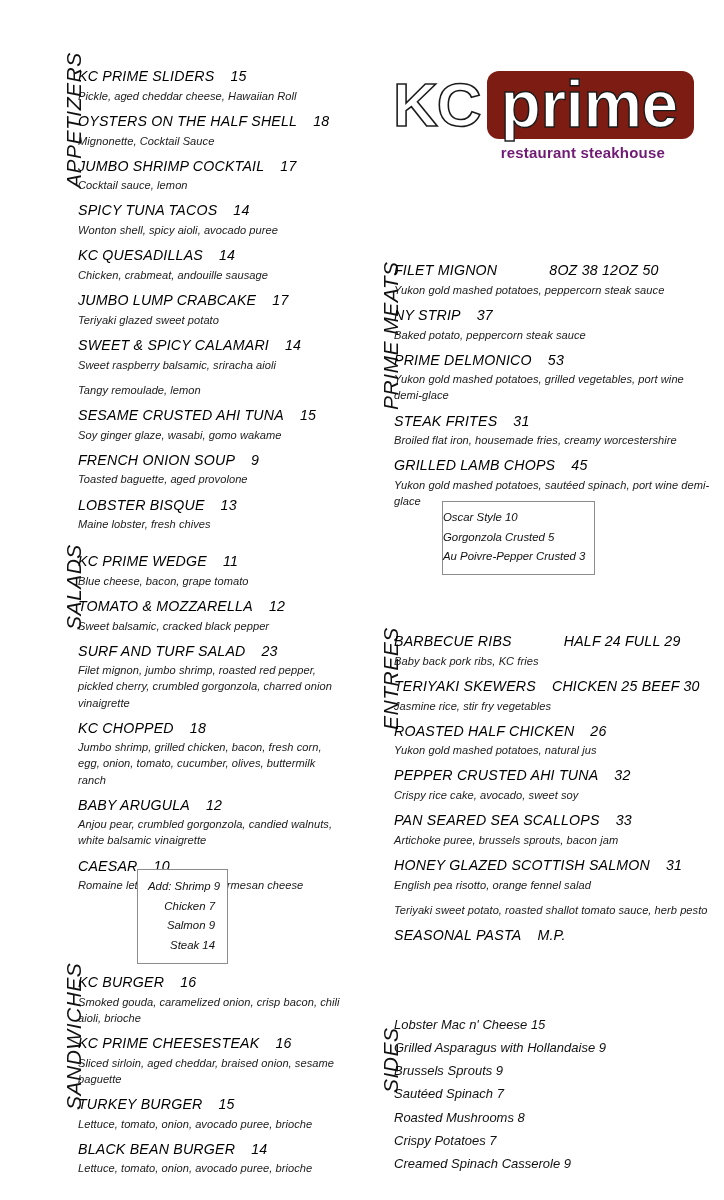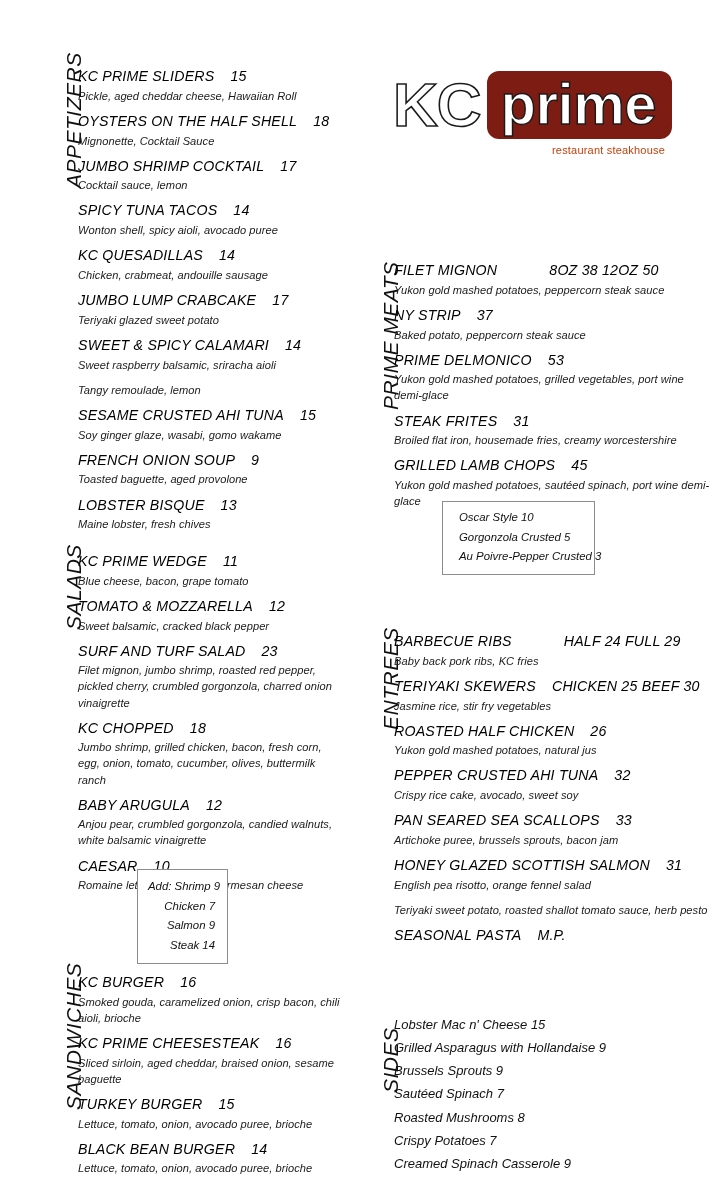--- a/index.html
+++ b/index.html
@@ -83,21 +83,21 @@
   }
   .addbox .row {
     white-space: nowrap;
   }
   .addbox.right-align {
     text-align: right;
     padding: 7px 12px 8px 10px;
   }
   .addbox.left-align {
     text-align: left;
-    padding: 6px 10px 7px 16px;
+    padding: 6px 10px 7px 0;
   }
 
   
   .sides-list {
     position: absolute;
     font-style: italic;
     font-size: 13px;
     line-height: 1.78;
     color: #111;
   }
@@ -132,31 +132,31 @@
     padding: 3px 16px 6px 14px;
     display: flex;
     align-items: center;
     justify-content: center;
     height: 68px;
     box-sizing: border-box;
   }
   .logo-prime {
     font-family: "Liberation Sans", sans-serif;
     font-weight: 700;
-    font-size: 58px;
+    font-size: 66px;
     line-height: 1;
     letter-spacing: -0.5px;
     color: #ffffff;
     -webkit-text-stroke: 1.4px #1a1a1a;
   }
   .logo-tag {
     font-family: "Liberation Sans", sans-serif;
-    font-size: 11px;
-    font-weight: 400;
-    color: #c2410c;
+    font-size: 15px;
+    font-weight: 700;
+    color: #701a75;
     text-align: right;
     letter-spacing: 0.2px;
     margin-top: 2px;
     padding-right: 6px;
   }
 </style>
 </head>
 <body>
 
 <div class="page">

